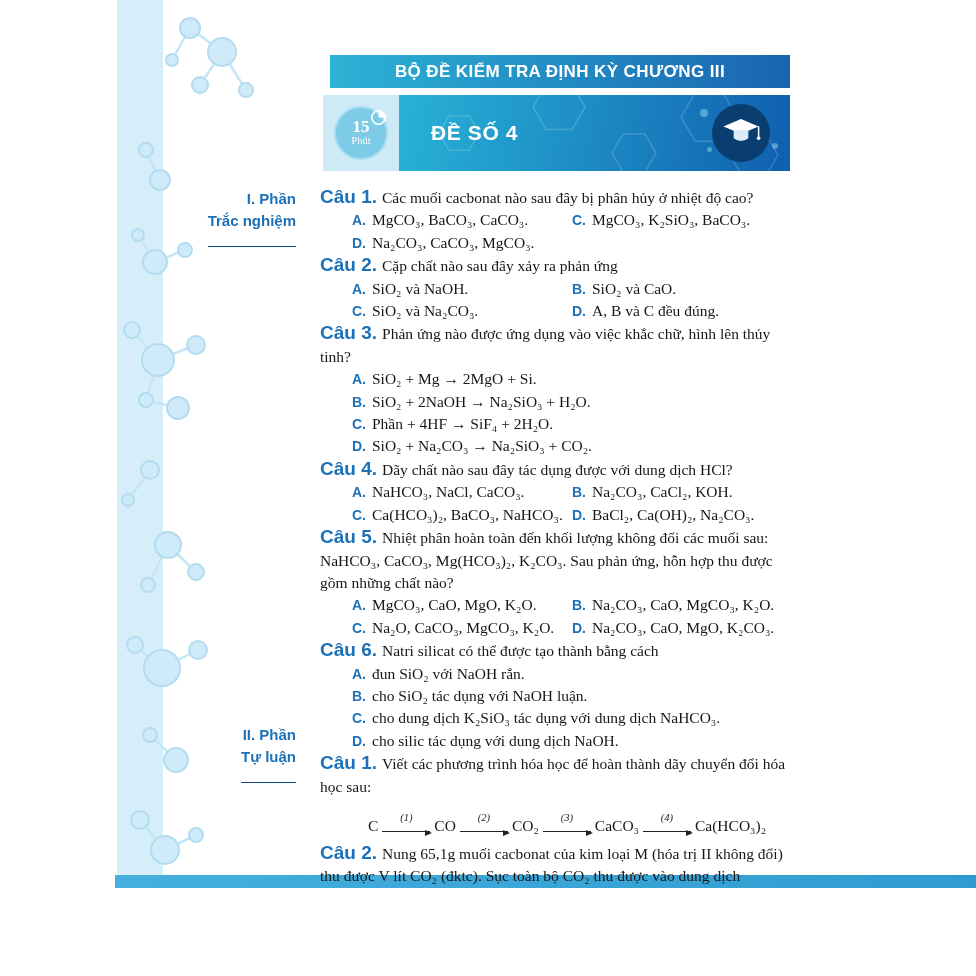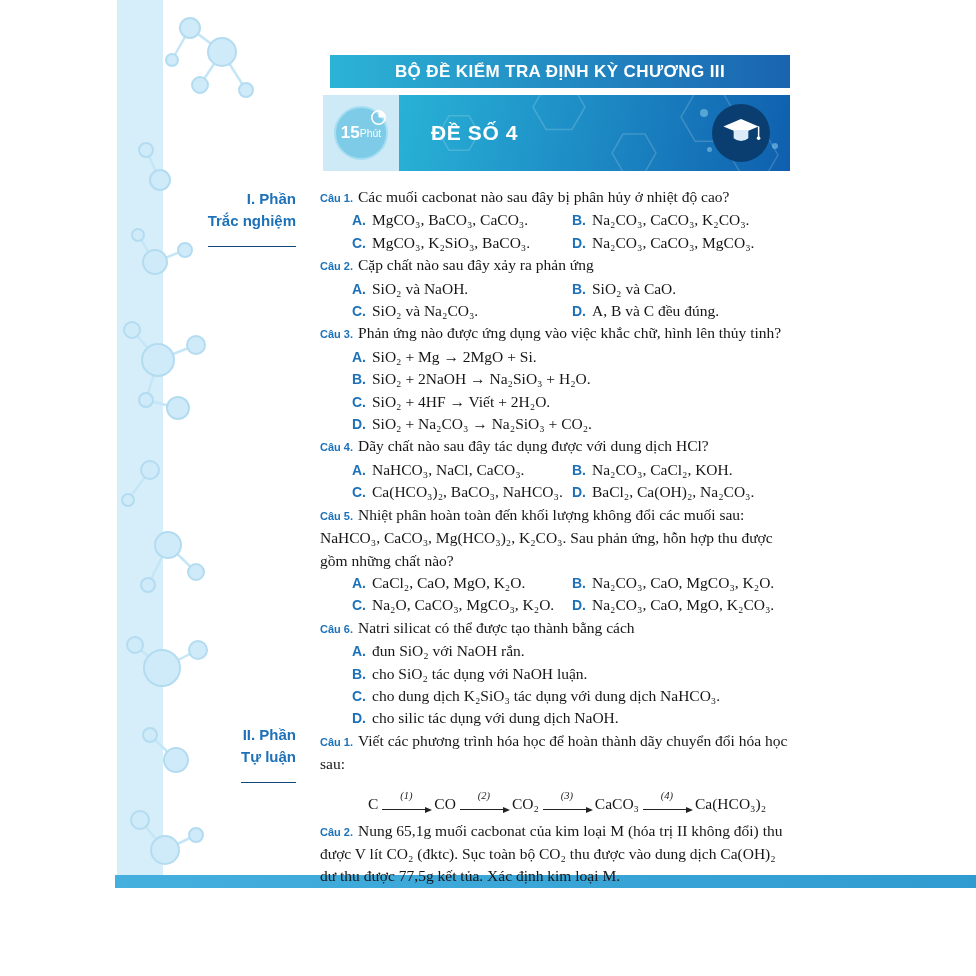--- a/index.html
+++ b/index.html
@@ -13,22 +13,22 @@
               background:linear-gradient(90deg,#45b0de,#2f9bd0);}
 
   
   .banner1{position:absolute;left:330px;top:55px;width:460px;height:33px;
            background:linear-gradient(90deg,#2cb3d6,#1a64b0);
            color:#fff;font:bold 17px/33px "Liberation Sans",sans-serif;
            text-align:center;letter-spacing:.4px;}
   .badge-square{position:absolute;left:323px;top:95px;width:76px;height:76px;background:#cfeaf7;}
   .time-badge{position:absolute;left:11px;top:11px;width:54px;height:54px;border-radius:50%;
               background:#7ecbe7;border:2px solid #a5ddf1;box-sizing:border-box;
-              display:flex;flex-direction:row;align-items:center;justify-content:center;
-              color:#fff;font-family:Liberation Sans, sans-serif;}
+              display:flex;flex-direction:column;align-items:center;justify-content:center;
+              color:#fff;font-family:Liberation Serif, serif;}
   .time-val{font-size:17px;font-weight:bold;line-height:16px;}
   .time-unit{font-size:10.5px;line-height:12px;}
   .timer-pie{position:absolute;top:1px;right:-1px;width:17px;height:17px;}
   .banner2{position:absolute;left:399px;top:95px;width:391px;height:76px;
            background:linear-gradient(100deg,#28b2d6 0%,#1e8ec6 45%,#0f5fae 100%);
            overflow:hidden;}
   .banner2 .hexes{position:absolute;inset:0;}
   .exam-title{position:absolute;left:32px;top:0;height:76px;display:flex;align-items:center;
               color:#fff;font:bold 21px "Liberation Sans",sans-serif;letter-spacing:.6px;}
   .cap-circle{position:absolute;right:20px;top:9px;width:58px;height:58px;border-radius:50%;
@@ -38,21 +38,21 @@
   
   .side-label{position:absolute;left:150px;width:146px;text-align:right;
               font:bold 15px/22px "Liberation Sans",sans-serif;color:#1d71b8;}
   .side-label .u{display:inline-block;border-bottom:1.5px solid #11497f;padding-bottom:14px;}
   .side1{top:188px;} .side2{top:724px;}
 
   
   .content{position:absolute;left:320px;top:186px;width:472px;
            font-size:15.5px;line-height:22.4px;color:#161616;}
   .qlabel{font-family:"Liberation Sans",sans-serif;font-weight:bold;color:#1d71b8;
-          font-size:11px;margin-right:5px;}
+          font-size:19px;margin-right:5px;}
   .okey{font-family:"Liberation Sans",sans-serif;font-weight:bold;color:#1d71b8;
         font-size:14px;margin-right:6px;}
   .opts2{display:grid;grid-template-columns:220px 1fr;padding-left:25px;}
   .opts1{padding-left:25px;}
   .opt{white-space:nowrap;margin-left:7px;}
 
   
   .chain-wrap{margin:4px 0 6px 45px;height:34px;display:flex;align-items:flex-end;}
   .chain-item{padding:0 3px;line-height:20px;}
   .chain-arrow{display:inline-flex;flex-direction:column;align-items:center;
@@ -184,60 +184,59 @@
     <div>II. Phần</div>
     <span class="u">Tự luận</span>
   </div>
 
   <div class="content">
 
     <div class="q">
       <div><span class="qlabel">Câu 1.</span><span>Các muối cacbonat nào sau đây bị phân hủy ở nhiệt độ cao?</span></div>
       <div class="opts2">
         <div class="opt"><span class="okey">A.</span><span>MgCO₃, BaCO₃, CaCO₃.</span></div>
-        <div class="opt"><span class="okey">B.</span><span>Na₂CO₃, CaCO₃, K₂CO₃.</span></div>
         <div class="opt"><span class="okey">C.</span><span>MgCO₃, K₂SiO₃, BaCO₃.</span></div>
         <div class="opt"><span class="okey">D.</span><span>Na₂CO₃, CaCO₃, MgCO₃.</span></div>
       </div>
     </div>
 
     <div class="q">
       <div><span class="qlabel">Câu 2.</span><span>Cặp chất nào sau đây xảy ra phản ứng</span></div>
       <div class="opts2">
         <div class="opt"><span class="okey">A.</span><span>SiO₂ và NaOH.</span></div>
         <div class="opt"><span class="okey">B.</span><span>SiO₂ và CaO.</span></div>
         <div class="opt"><span class="okey">C.</span><span>SiO₂ và Na₂CO₃.</span></div>
         <div class="opt"><span class="okey">D.</span><span>A, B và C đều đúng.</span></div>
       </div>
     </div>
 
     <div class="q">
       <div><span class="qlabel">Câu 3.</span><span>Phản ứng nào được ứng dụng vào việc khắc chữ, hình lên thủy tinh?</span></div>
       <div class="opts1">
         <div class="opt"><span class="okey">A.</span><span>SiO₂ + Mg → 2MgO + Si.</span></div>
         <div class="opt"><span class="okey">B.</span><span>SiO₂ + 2NaOH → Na₂SiO₃ + H₂O.</span></div>
-        <div class="opt"><span class="okey">C.</span><span>SiO₂ + 4HF → Viết + 2H₂O.</span></div>
+        <div class="opt"><span class="okey">C.</span><span>Phần + 4HF → SiF₄ + 2H₂O.</span></div>
         <div class="opt"><span class="okey">D.</span><span>SiO₂ + Na₂CO₃ → Na₂SiO₃ + CO₂.</span></div>
       </div>
     </div>
 
     <div class="q">
       <div><span class="qlabel">Câu 4.</span><span>Dãy chất nào sau đây tác dụng được với dung dịch HCl?</span></div>
       <div class="opts2">
         <div class="opt"><span class="okey">A.</span><span>NaHCO₃, NaCl, CaCO₃.</span></div>
         <div class="opt"><span class="okey">B.</span><span>Na₂CO₃, CaCl₂, KOH.</span></div>
         <div class="opt"><span class="okey">C.</span><span>Ca(HCO₃)₂, BaCO₃, NaHCO₃.</span></div>
         <div class="opt"><span class="okey">D.</span><span>BaCl₂, Ca(OH)₂, Na₂CO₃.</span></div>
       </div>
     </div>
 
     <div class="q">
       <div><span class="qlabel">Câu 5.</span><span>Nhiệt phân hoàn toàn đến khối lượng không đổi các muối sau: NaHCO₃, CaCO₃, Mg(HCO₃)₂, K₂CO₃. Sau phản ứng, hỗn hợp thu được gồm những chất nào?</span></div>
       <div class="opts2">
-        <div class="opt"><span class="okey">A.</span><span>CaCl₂, CaO, MgO, K₂O.</span></div>
+        <div class="opt"><span class="okey">A.</span><span>MgCO₃, CaO, MgO, K₂O.</span></div>
         <div class="opt"><span class="okey">B.</span><span>Na₂CO₃, CaO, MgCO₃, K₂O.</span></div>
         <div class="opt"><span class="okey">C.</span><span>Na₂O, CaCO₃, MgCO₃, K₂O.</span></div>
         <div class="opt"><span class="okey">D.</span><span>Na₂CO₃, CaO, MgO, K₂CO₃.</span></div>
       </div>
     </div>
 
     <div class="q">
       <div><span class="qlabel">Câu 6.</span><span>Natri silicat có thể được tạo thành bằng cách</span></div>
       <div class="opts1">
         <div class="opt"><span class="okey">A.</span><span>đun SiO₂ với NaOH rắn.</span></div>

